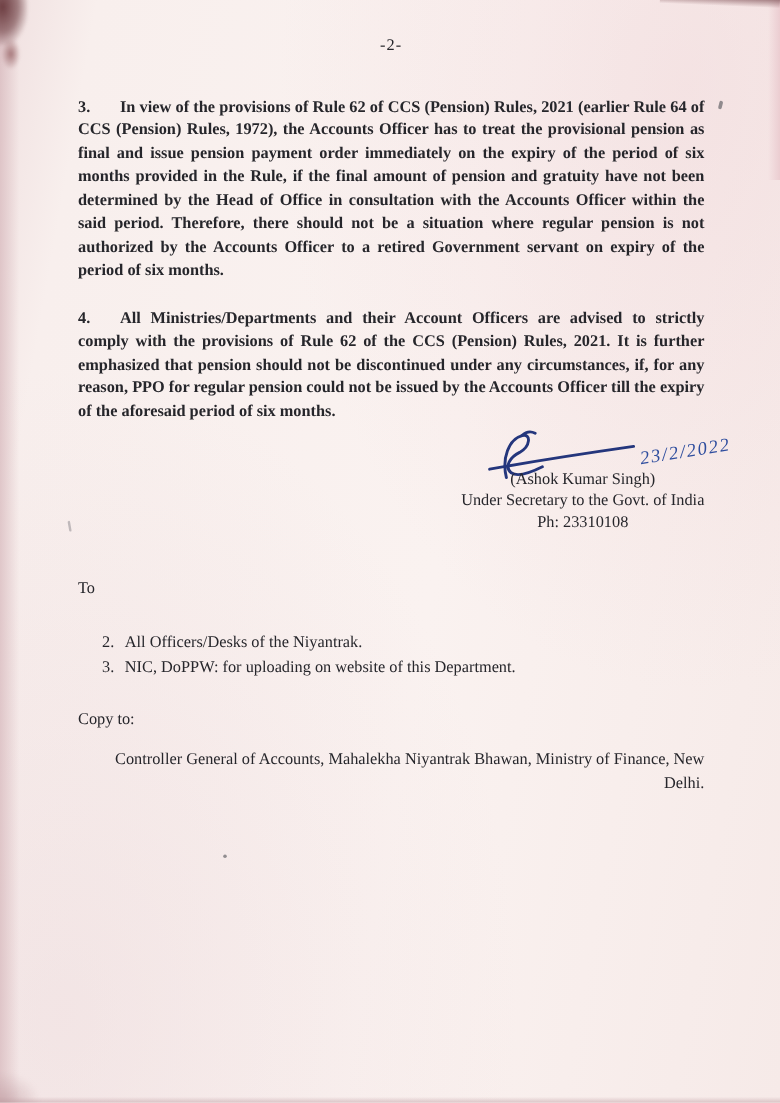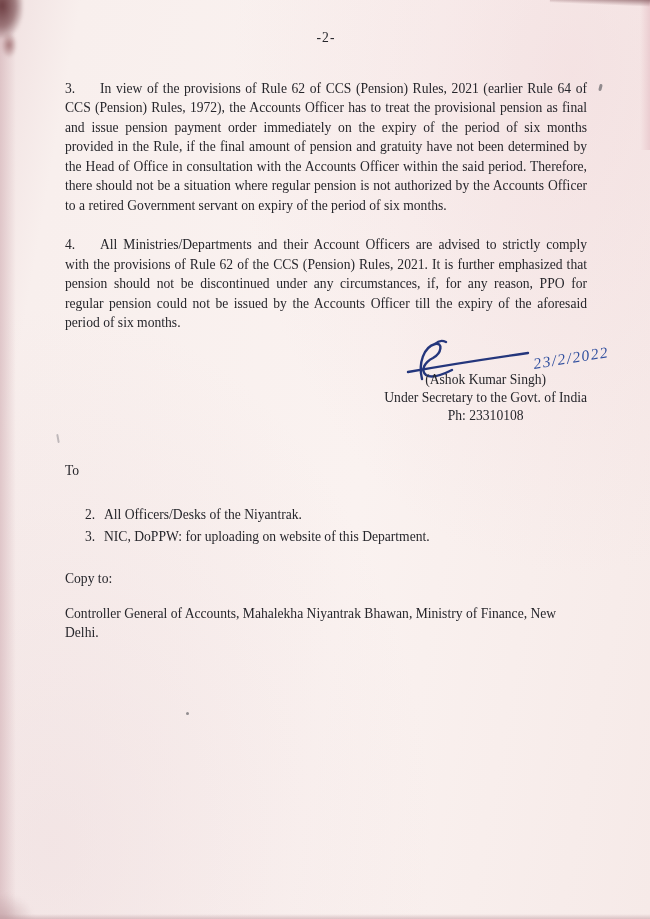--- a/index.html
+++ b/index.html
@@ -64,20 +64,21 @@
     padding: 28px 63px 0 65px;
     font-size: 13.6px;
     line-height: 19.5px;
   }
   .page-number { text-align: center; letter-spacing: 1px; }
 
   .para {
     margin: 0;
     margin-top: 20px;
     text-align: justify;
+    font-weight: bold;
   }
   .para:first-of-type { margin-top: 31px; }
   .pnum { display: inline-block; width: 35px; }
 
   .sig-block {
     position: relative;
     width: max-content;
     margin: 14px 0 0 auto;
     text-align: center;
     line-height: 18px;
@@ -104,21 +105,21 @@
   }
   .sig-name { position: relative; }
 
   .to-label { margin-top: 36px; }
 
   .recipients { margin-top: 24px; }
   .recipient { padding-left: 20px; line-height: 21.5px; }
   .lnum { display: inline-block; width: 19px; }
 
   .copy-label { margin-top: 22px; }
-  .copy-line { margin-top: 15px; }
+  .copy-line { margin-top: 15px; text-align: right; }
 </style>
 </head>
 <body>
 
 <div class="page">
 
   <div class="edge-left"></div>
   <div class="edge-right"></div>
   <div class="edge-bottom"></div>
   <div class="blot-tl"></div>

